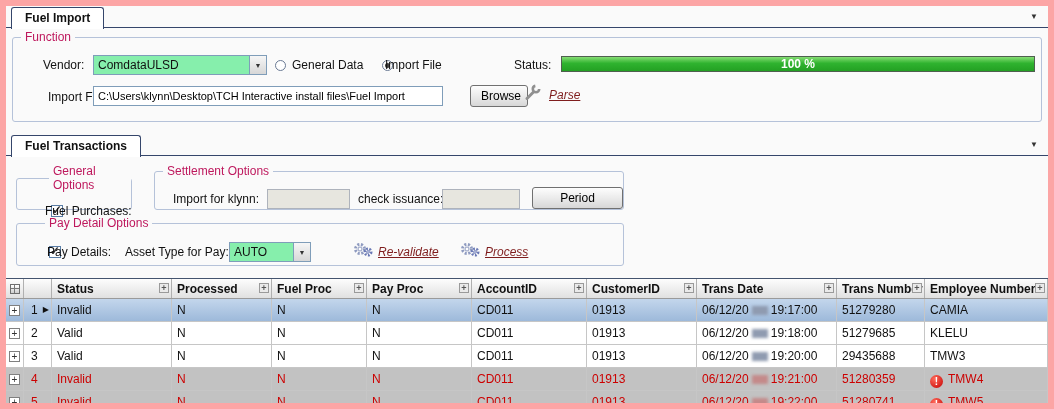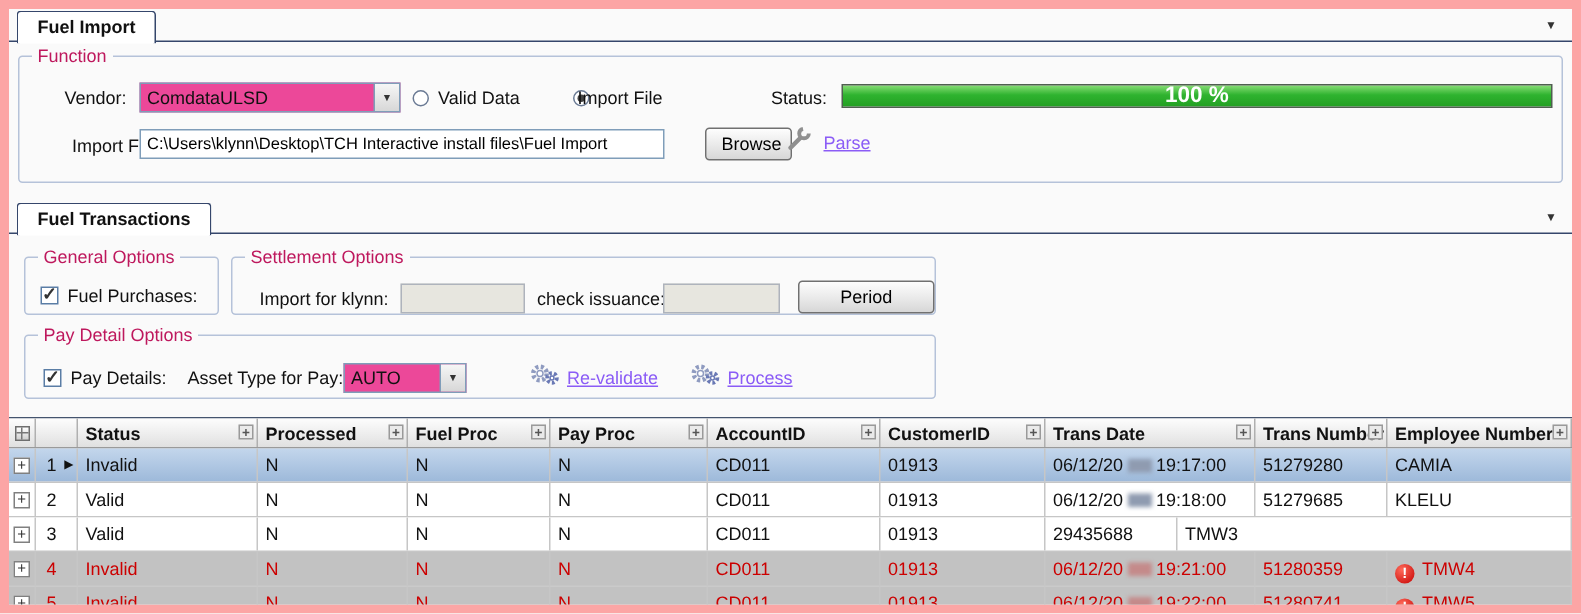--- a/index.html
+++ b/index.html
@@ -32,21 +32,21 @@
   fieldset {
     border:1px solid #b5c2d9; border-radius:3px; margin:0; padding:0;
     position:relative; background:transparent;
   }
   legend { margin-left:8px; padding:0 4px; font-size:12px; color:#be185d; }
   .function { height:92px; margin:2px 6px 0; }
   .abs { position:absolute; }
   .lbl { white-space:nowrap; }
   
   .combo {
-    border:1px solid #7f9db9; background:#ec4899; display:flex; align-items:stretch;
+    border:1px solid #7f9db9; background:#86efac; display:flex; align-items:stretch;
     height:20px; cursor:default;
   }
   .combo .val { flex:1; padding:2px 4px; overflow:hidden; white-space:nowrap; }
   .combo .cbtn {
     width:17px; background:linear-gradient(#f6f6f6,#d7d7d7);
     border-left:1px solid #7f9db9; display:flex; align-items:center; justify-content:center;
     font-size:7px; color:#333;
   }
   
   .txt {
@@ -74,24 +74,24 @@
     display:inline-block; position:relative; vertical-align:-2px;
   }
   .cb::after {
     content:'\2713'; position:absolute; left:0px; top:-3px;
     font-weight:bold; color:#333; font-size:12px;
   }
   
   .progress {
     border:1px solid #4f5f4f; height:16px;
     background:linear-gradient(#86dd74,#2fb32f 45%,#23a023);
-    color:#fff; text-align:center; font-size:15px; line-height:14px; font-weight:bold;
-  }
-  
-  .link { color:#8b5cf6; text-decoration:underline; cursor:pointer; white-space:nowrap; }
+    color:#fff; text-align:center; font-size:12px; line-height:14px; font-weight:bold;
+  }
+  
+  .link { color:#7f1d1d; text-decoration:underline; cursor:pointer; white-space:nowrap;font-style:italic; }
   .iconlink { display:flex; align-items:center; gap:4px; }
   
   .grid { border-top:1px solid #44546e; }
   .ghead {
     display:flex; height:20px;
     background:linear-gradient(#fdfdfd,#e0e0e0);
     border-bottom:1px solid #9a9a9a;
   }
   .hcell {
     position:relative; border-right:1px solid #b0b0b0; padding:3px 5px 0 5px;
@@ -155,21 +155,21 @@
     <legend>Function</legend>
 
     <span class="abs lbl" style="left:30px; top:14px;">Vendor:</span>
 
     <div class="abs combo" style="left:80px; top:11px; width:174px;">
       <span class="val">ComdataULSD</span>
       <span class="cbtn">▼</span>
     </div>
 
     <span class="abs radio" style="left:262px; top:14px;"></span>
-    <span class="abs lbl" style="left:279px; top:14px;">Valid Data</span>
+    <span class="abs lbl" style="left:279px; top:14px;">General Data</span>
 
     <span class="abs radio sel" style="left:355px; top:14px;"></span>
     <span class="abs lbl" style="left:372px; top:14px;">Import File</span>
 
     <span class="abs lbl" style="left:501px; top:14px;">Status:</span>
 
     <div class="abs progress" style="left:548px; top:12px; right:6px;">100 %</div>
 
     <span class="abs lbl" style="left:8px; top:46px;margin-left:27px;">Import File:</span>
 
@@ -188,36 +188,36 @@
 
   <div class="spacer12"></div>
 
   <div class="tabbar">
     <span class="tab">Fuel Transactions</span>
     <span class="bar-arrow">▼</span>
   </div>
 
   <div class="options">
 
-    <fieldset class="abs" style="left:10px; top:8px; width:130px; height:46px;">
+    <fieldset class="abs" style="left:10px; top:8px; width:116px; height:46px;padding-left:24px;">
       <legend>General Options</legend>
       <span class="abs cb" style="left:10px; top:12px;"></span>
       <span class="abs lbl" style="left:28px; top:12px;">Fuel Purchases:</span>
     </fieldset>
 
     <fieldset class="abs" style="left:148px; top:8px; width:470px; height:46px;">
       <legend>Settlement Options</legend>
       <span class="abs lbl" style="left:18px; top:14px;">Import for klynn:</span>
       <input class="abs txt disabled" style="left: 112px; top: 11px; width: 83px;" disabled="">
       <span class="abs lbl" style="left:203px; top:14px;">check issuance:</span>
       <input class="abs txt disabled" style="left: 287px; top: 11px; width: 78px;" disabled="">
       <button class="abs xpbtn" style="left:377px; top:9px; width:91px; height:22px;">Period</button>
     </fieldset>
 
-    <fieldset class="abs" style="left:10px; top:60px; width:608px; height:50px;">
+    <fieldset class="abs" style="left:10px; top:60px; width:608px; height:50px;padding-left:20px;">
       <legend>Pay Detail Options</legend>
       <span class="abs cb" style="left:12px; top:15px;"></span>
       <span class="abs lbl" style="left:30px; top:15px;">Pay Details:</span>
       <span class="abs lbl" style="left:108px; top:15px;">Asset Type for Pay:</span>
       <div class="abs combo" style="left:212px; top:12px; width:82px;">
         <span class="val">AUTO</span>
         <span class="cbtn">▼</span>
       </div>
       <span class="abs iconlink" style="left:336px; top:12px;justify-content:space-between;">
         <span>
@@ -295,20 +295,21 @@
           <div class="cell col-exp">
             <span class="expand">+</span>
           </div>
           <div class="cell col-num"><span>3</span></div>
           <div class="cell c0">Valid</div>
           <div class="cell c1">N</div>
           <div class="cell c2">N</div>
           <div class="cell c3">N</div>
           <div class="cell c4">CD011</div>
           <div class="cell c5">01913</div>
+          <div class="cell c6">06/12/20<span class="redact"></span>19:20:00</div>
           <div class="cell c7">29435688</div>
           <div class="cell c8">TMW3</div>
         </div>
         <div class="grow error">
           <div class="cell col-exp">
             <span class="expand">+</span>
           </div>
           <div class="cell col-num"><span>4</span></div>
           <div class="cell c0">Invalid</div>
           <div class="cell c1">N</div>

